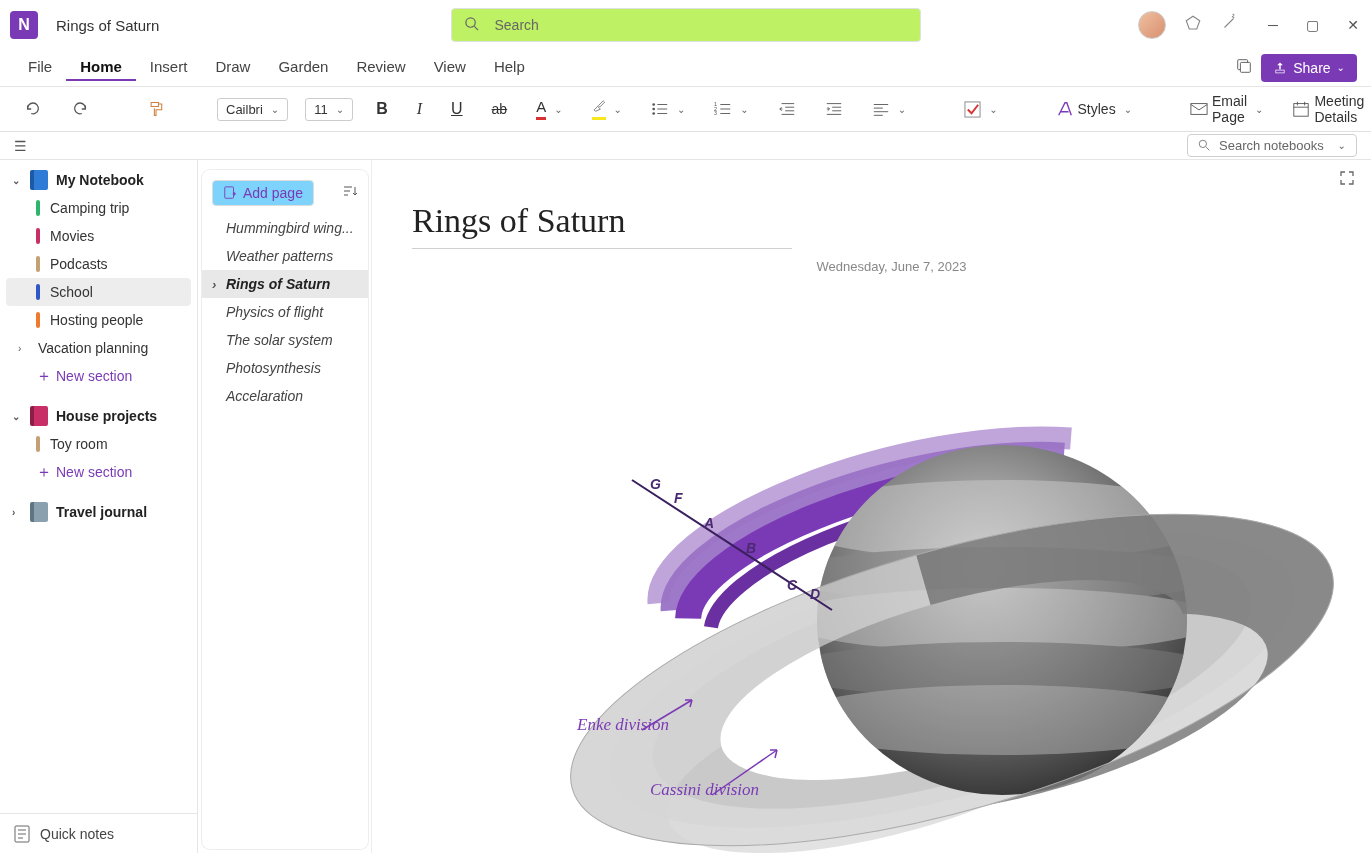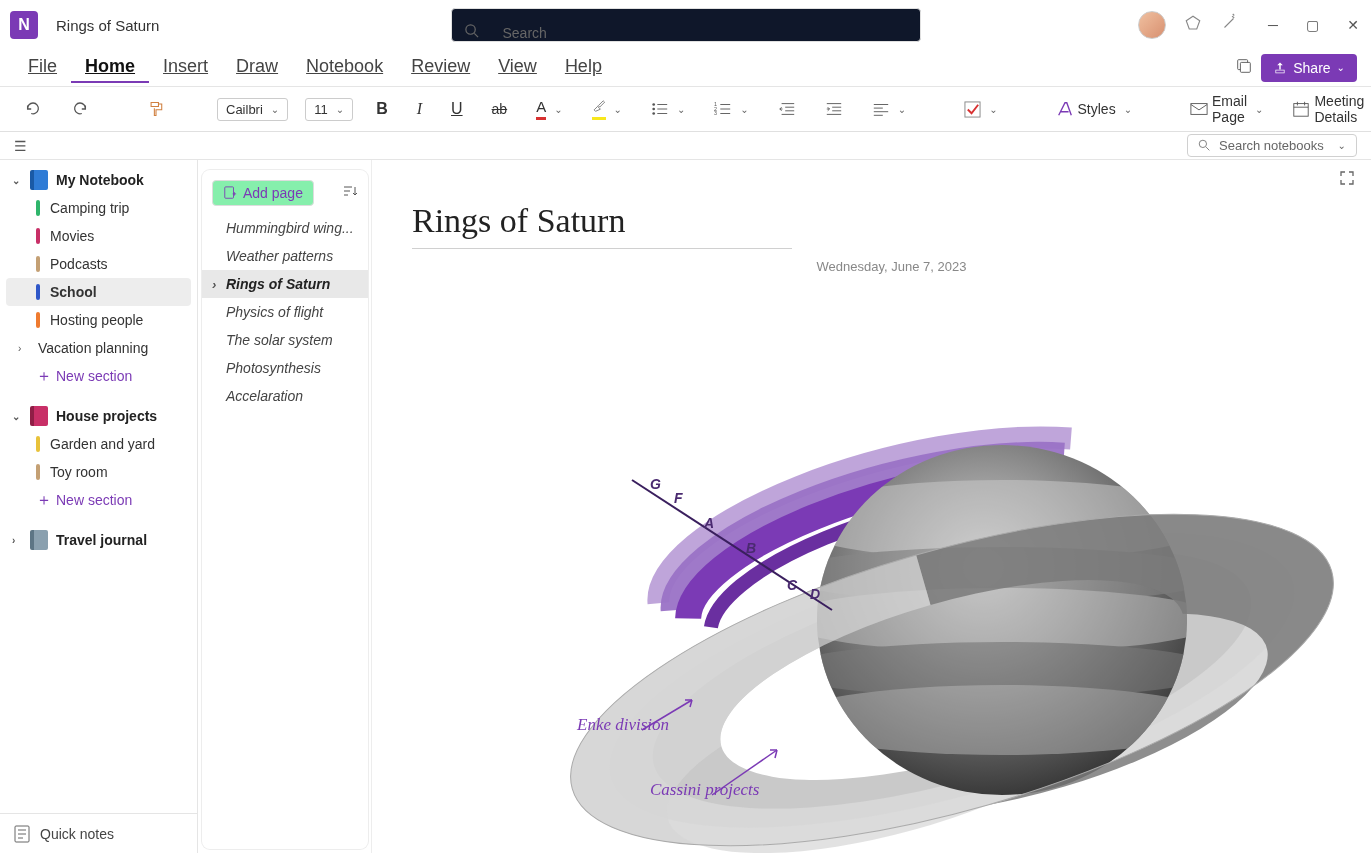--- a/index.html
+++ b/index.html
@@ -2,30 +2,30 @@
 <html><head>
 <meta charset="utf-8">
 <style>
 * { margin: 0; padding: 0; box-sizing: border-box; font-family: "Segoe UI", -apple-system, sans-serif; }
 body { background: #fff; width: 1371px; height: 853px; overflow: hidden; display: flex; flex-direction: column; }
 
 
 .titlebar { height: 50px; display: flex; align-items: center; padding: 0 10px; gap: 12px; }
 .app-icon { width: 28px; height: 28px; background: linear-gradient(135deg, #7b3ab5, #7b3ab5); border-radius: 4px; display: flex; align-items: center; justify-content: center; color: #fff; font-weight: bold; font-size: 16px; }
 .titlebar-title { font-size: 15px; color: #333; margin-left: 6px; }
-.search-box { margin-left: auto; margin-right: auto; width: 470px; height: 34px; background: #0f172a; border: 1px solid #e0e0e0; border-radius: 4px; display: flex; align-items: flex-end; padding: 0 12px; gap: 24px; color: #666; font-size: 14px; position: absolute; left: 50%; transform: translateX(-50%); }
+.search-box { margin-left: auto; margin-right: auto; width: 470px; height: 34px; background: #bef264; border: 1px solid #e0e0e0; border-radius: 4px; display: flex; align-items: center; padding: 0 12px; gap: 16px; color: #666; font-size: 14px; position: absolute; left: 50%; transform: translateX(-50%); }
 .titlebar-right { margin-left: auto; display: flex; align-items: center; gap: 18px; }
 .avatar { width: 28px; height: 28px; border-radius: 50%; background: linear-gradient(135deg, #f0c0a0, #d89070); border: 1px solid #ccc; }
 .win-controls { display: flex; gap: 24px; margin-left: 10px; color: #555; }
 .win-controls span { cursor: pointer; padding: 0 2px; font-size: 14px; }
 
 
 .menubar { height: 36px; display: flex; align-items: center; padding: 0 14px; gap: 0; border-bottom: 1px solid transparent; }
 .menubar-left { display: flex; gap: 0; }
-.menu-item { font-size: 18px; color: #444; padding: 4px 14px; cursor: pointer; text-decoration: underline; }
+.menu-item { font-size: 15px; color: #444; padding: 4px 14px; cursor: pointer; }
 .menu-item.active { color: #111; border-bottom: 2px solid #7b3ab5; font-weight: 600; }
 .menubar-right { margin-left: auto; display: flex; align-items: center; gap: 8px; }
 .share-btn { background: #7b3ab5; color: #fff; border: none; border-radius: 4px; padding: 6px 12px; font-size: 14px; display: flex; align-items: center; gap: 6px; cursor: pointer; }
 
 
 .ribbon { height: 46px; border-top: 1px solid #e5e5e5; border-bottom: 1px solid #e0e0e0; display: flex; align-items: center; padding: 0 18px; gap: 17px; font-size: 14px; color: #333; }
 .ribbon .sep { width: 1px; height: 26px; background: #ddd; margin: 0 6px; }
 .rb-btn { display: flex; align-items: center; gap: 4px; padding: 4px 6px; cursor: pointer; border-radius: 3px; }
 .rb-select { border: 1px solid #ccc; padding: 3px 8px; border-radius: 3px; font-size: 13px; display: flex; align-items: center; gap: 8px; }
 .font-underline-red { border-bottom: 3px solid #d83131; padding-bottom: 2px; }
@@ -49,21 +49,21 @@
 .sb-nb-icon { width: 18px; height: 20px; border-radius: 2px; }
 .sb-tab { width: 4px; height: 16px; border-radius: 2px; }
 .sb-action { color: #7b3ab5; }
 .sb-plus { color: #7b3ab5; font-size: 16px; width: 10px; }
 .quick-notes { margin-top: auto; border-top: 1px solid #e5e5e5; height: 40px; display: flex; align-items: center; padding: 0 14px; gap: 10px; font-size: 14px; color: #444; }
 
 
 .pagelist { width: 174px; background: #fff; display: flex; flex-direction: column; padding-top: 4px; }
 .pagelist-card { border: none; border-radius: 8px; margin: 6px 4px 0 4px; box-shadow: 0 0 0 1px #ededed; padding: 6px 0; display: flex; flex-direction: column; height: calc(100% - 10px); }
 .pl-header { display: flex; align-items: center; justify-content: space-between; padding: 4px 10px 8px 10px; }
-.add-page-btn { border: 1px solid #ddd; border-radius: 4px; padding: 4px 10px; display: flex; align-items: center; gap: 6px; color: #7b3ab5; font-size: 14px; cursor: pointer; background: #86efac; }
+.add-page-btn { border: 1px solid #ddd; border-radius: 4px; padding: 4px 10px; display: flex; align-items: center; gap: 6px; color: #7b3ab5; font-size: 14px; cursor: pointer; background: #7dd3fc; }
 .pl-item { height: 28px; display: flex; align-items: center; padding: 0 14px 0 24px; font-size: 14px; color: #444; cursor: pointer; position: relative; font-style: italic; }
 .pl-item.selected { background: #e8e8e8; font-weight: 600; color: #222; }
 .pl-item.selected::before { content: "›"; position: absolute; left: 10px; font-size: 13px; color: #555; }
 
 
 .canvas-wrap { flex: 1; position: relative; background: #fff; overflow: hidden; box-shadow: -1px 0 0 #ededed; }
 .expand-icon { position: absolute; top: 10px; right: 16px; color: #666; cursor: pointer; }
 .page-title { font-size: 34px; font-weight: 400; color: #222; padding: 42px 0 8px 40px; font-family: "Segoe UI Light", "Segoe UI"; }
 .page-title-underline { border-bottom: 1px solid #d0d0d0; margin-left: 40px; width: 380px; }
 .page-date { font-size: 13px; color: #888; padding: 10px 0 0 40px; text-align: center; }
@@ -111,21 +111,21 @@
     </div>
   </div>
 </div>
 
 <div class="menubar">
   <div class="menubar-left">
     <div class="menu-item">File</div>
     <div class="menu-item active">Home</div>
     <div class="menu-item">Insert</div>
     <div class="menu-item">Draw</div>
-    <div class="menu-item">Notebook</div>
+    <div class="menu-item">Garden</div>
     <div class="menu-item">Review</div>
     <div class="menu-item">View</div>
     <div class="menu-item">Help</div>
   </div>
   <div class="menubar-right">
     <span>
       <svg width="18" height="18" viewBox="0 0 20 20">
           <rect x="3" y="3" width="11" height="11" rx="1" fill="none" stroke="#555"></rect>
           <rect x="6" y="6" width="11" height="11" rx="1" fill="#fff" stroke="#555"></rect>
         </svg>
@@ -301,21 +301,21 @@
     <div class="sb-item section">
         <span class="sb-tab" style="background:#c82f67"></span>
         <span>Movies</span>
       </div>
     <div class="sb-item section">
         <span class="sb-tab" style="background:#c4a074"></span>
         <span>Podcasts</span>
       </div>
     <div class="sb-item section selected">
         <span class="sb-tab" style="background:#2f57c8"></span>
-        <span style="font-weight:700">School</span>
+        <span style="font-weight:400">School</span>
       </div>
     <div class="sb-item section">
         <span class="sb-tab" style="background:#ef7b2f"></span>
         <span>Hosting people</span>
       </div>
     <div class="sb-item section">
         <span class="sb-chevron" style="margin-left:-18px">›</span>
         <span>Vacation planning</span>
       </div>
     <div class="sb-item section sb-action">
@@ -323,24 +323,20 @@
         <span>New section</span>
       </div>
 
     <div style="height:12px"></div>
 
     <div class="sb-item notebook">
       <span class="sb-chevron">⌄</span>
       <span class="sb-nb-icon" style="background:#c82f67;border-left:4px solid #8f1e46"></span>
       <span>House projects</span>
     </div>
-    <div class="sb-item section">
-        <span class="sb-tab" style="background:#e8c23a"></span>
-        <span>Garden and yard</span>
-      </div>
     <div class="sb-item section">
         <span class="sb-tab" style="background:#c4a074"></span>
         <span>Toy room</span>
       </div>
     <div class="sb-item section sb-action">
         <span class="sb-plus">＋</span>
         <span>New section</span>
       </div>
 
     <div style="height:12px"></div>
@@ -466,16 +462,16 @@
       </svg>
 
       <div class="ring-label" style="left:258px; top:186px">G</div>
       <div class="ring-label" style="left:282px; top:200px">F</div>
       <div class="ring-label" style="left:312px; top:225px">A</div>
       <div class="ring-label" style="left:354px; top:250px">B</div>
       <div class="ring-label" style="left:395px; top:287px">C</div>
       <div class="ring-label" style="left:418px; top:296px">D</div>
 
       <div class="annotation" style="left:185px; top:425px">Enke division</div>
-      <div class="annotation" style="left:258px; top:490px">Cassini projects</div>
+      <div class="annotation" style="left:258px; top:490px">Cassini division</div>
     </div>
   </div>
 </div>
 
 </body></html>

